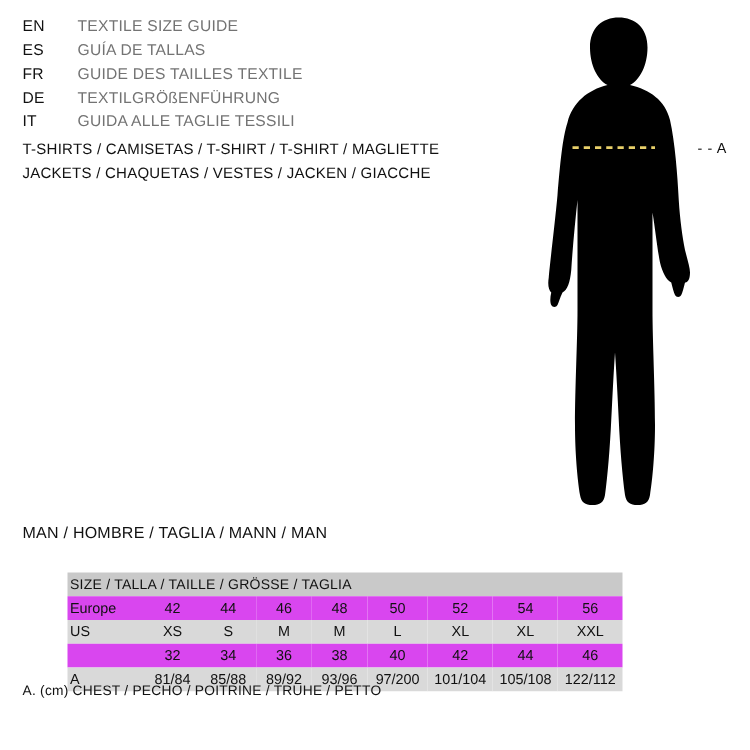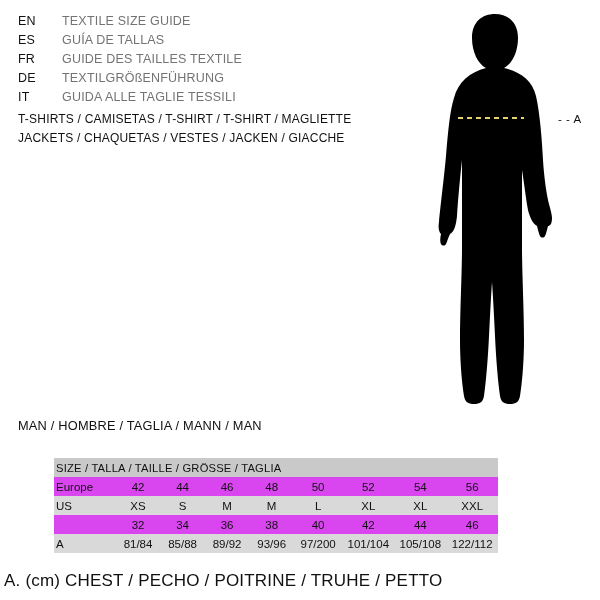--- a/index.html
+++ b/index.html
@@ -125,27 +125,26 @@
   .col-val {
     width: 67px;
     text-align: center;
   }
   .head-span {
     padding-left: 2px !important;
   }
 
   .footnote {
     position: absolute;
-    left: 4px;
+    left: 18px;
     top: 547px;
-    font-size: 17px;
-    letter-spacing: 0.2px;
-    color: #111;
-    white-space: nowrap;
-    margin-top: 24px;
+    font-size: 11px;
+    letter-spacing: 0.2px;
+    color: #111;
+    white-space: nowrap;
   }
 </style>
 </head>
 <body>
 
 <div class="page">
 
   <div class="legend">
     <div class="legend-row">
       <span class="legend-code">EN</span>

